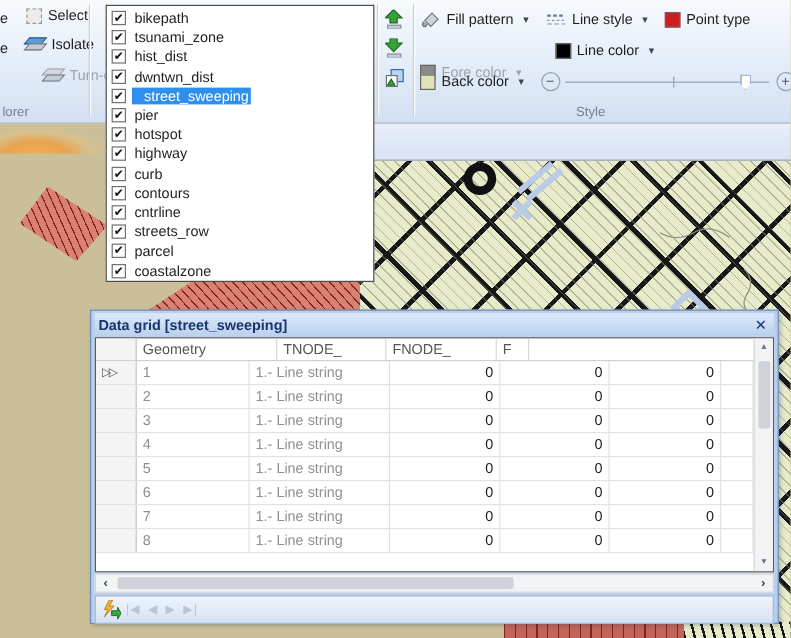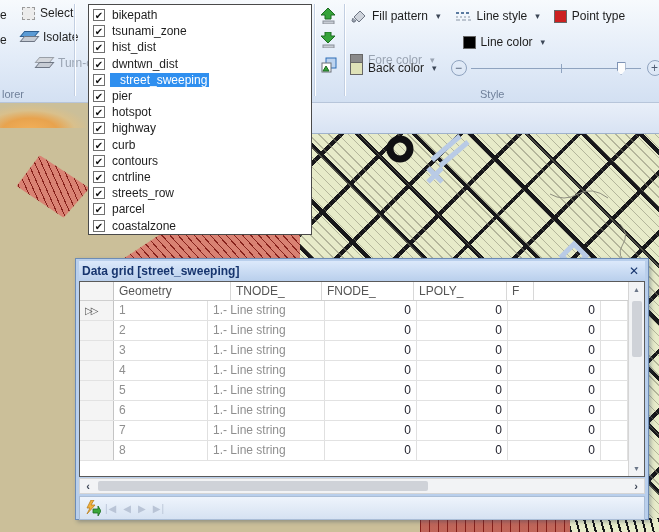--- a/index.html
+++ b/index.html
@@ -297,21 +297,20 @@
       <span class="title">Data grid [street_sweeping]</span>
       <span class="closex">✕</span>
     </div>
     <div class="gridwrap">
       <div class="gtable">
           <div class="grow head">
             <div class="gc selc" style="width: 34px;"></div>
             <div class="gc" style="width: 117px;">Geometry</div>
             <div class="gc" style="width: 91px;">TNODE_</div>
             <div class="gc" style="width: 92px;">FNODE_</div>
-            <div class="gc" style="width: 93px;">LPOLY_</div>
             <div class="gc" style="width: 27px;">F</div>
           </div>
           <div class="grow">
             <div class="gc selc" style="width: 34px;">▷▷</div>
             <div class="gc muted" style="width: 94px;">1</div>
             <div class="gc muted" style="width: 117px;">1.- Line string</div>
             <div class="gc num" style="width: 92px;">0</div>
             <div class="gc num" style="width: 91px;">0</div>
             <div class="gc num" style="width: 93px;">0</div>
             <div class="gc" style="width: 27px;"></div>

